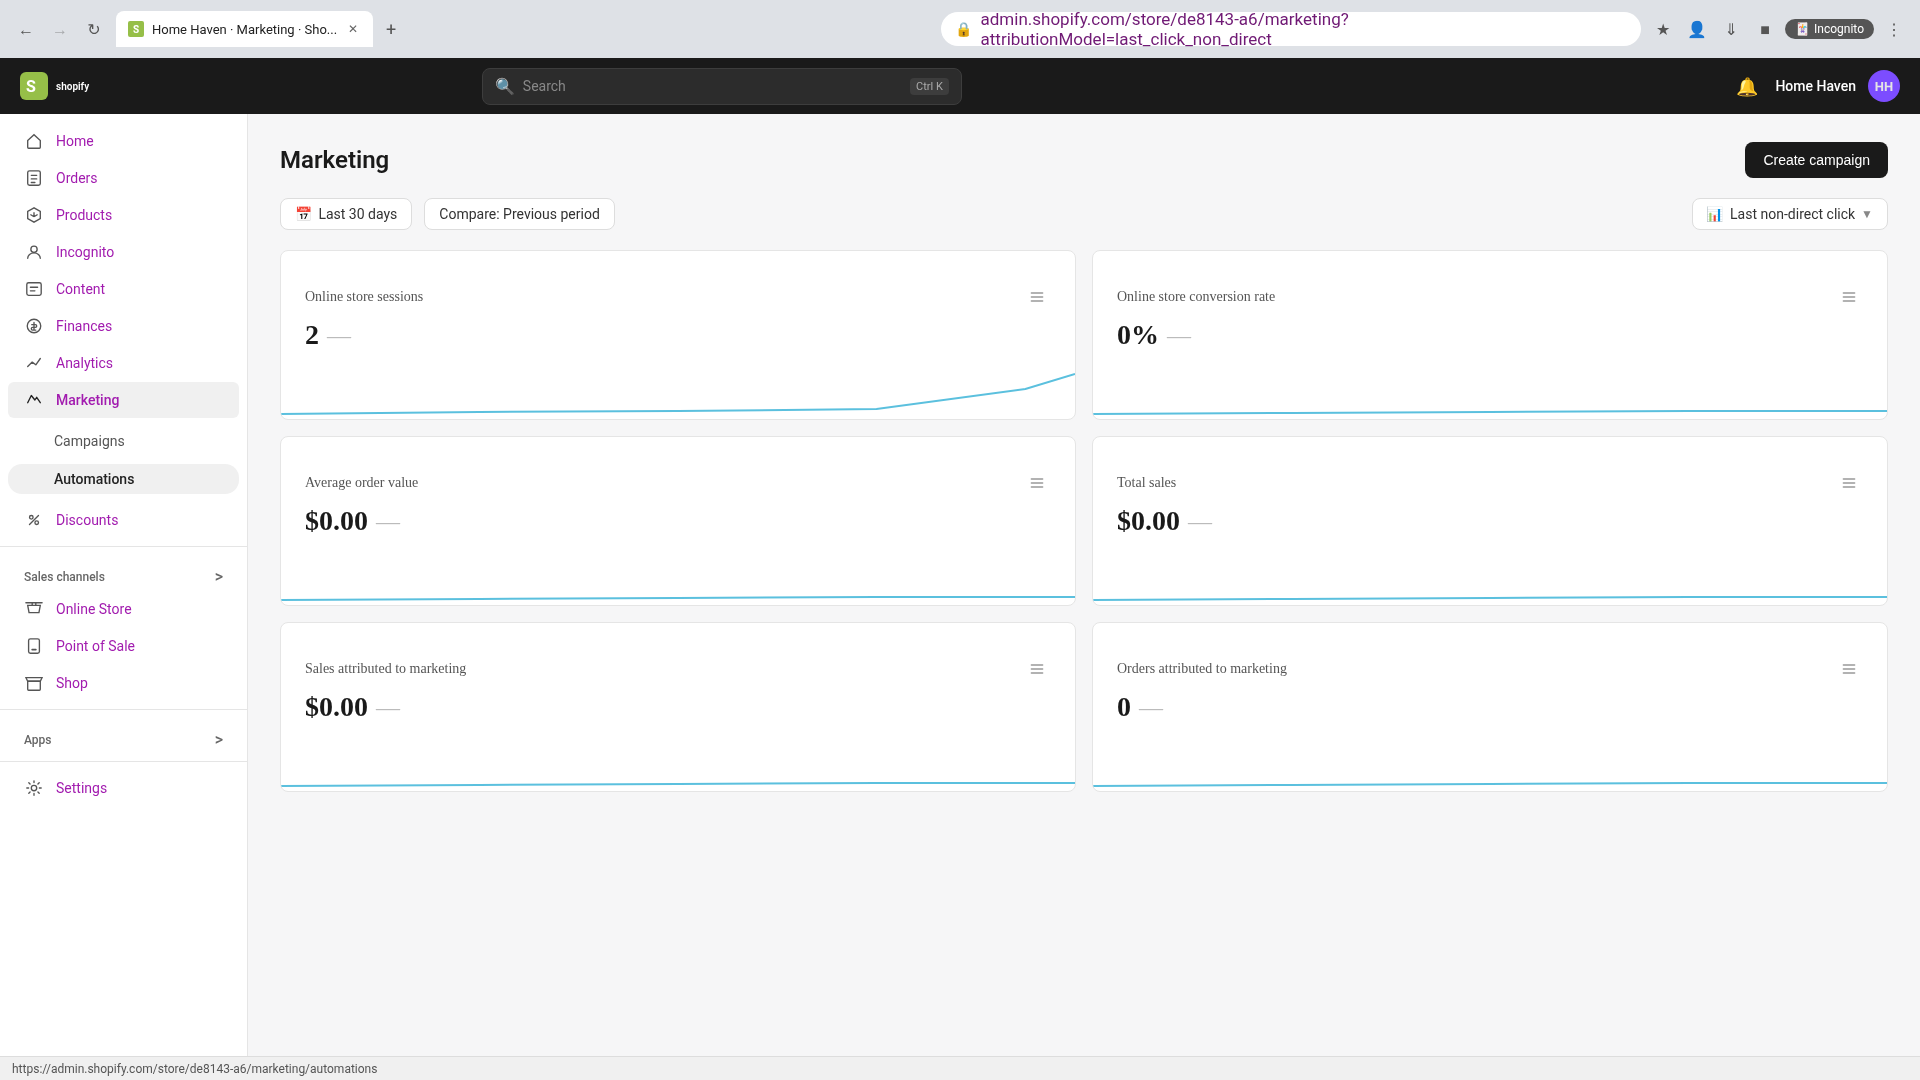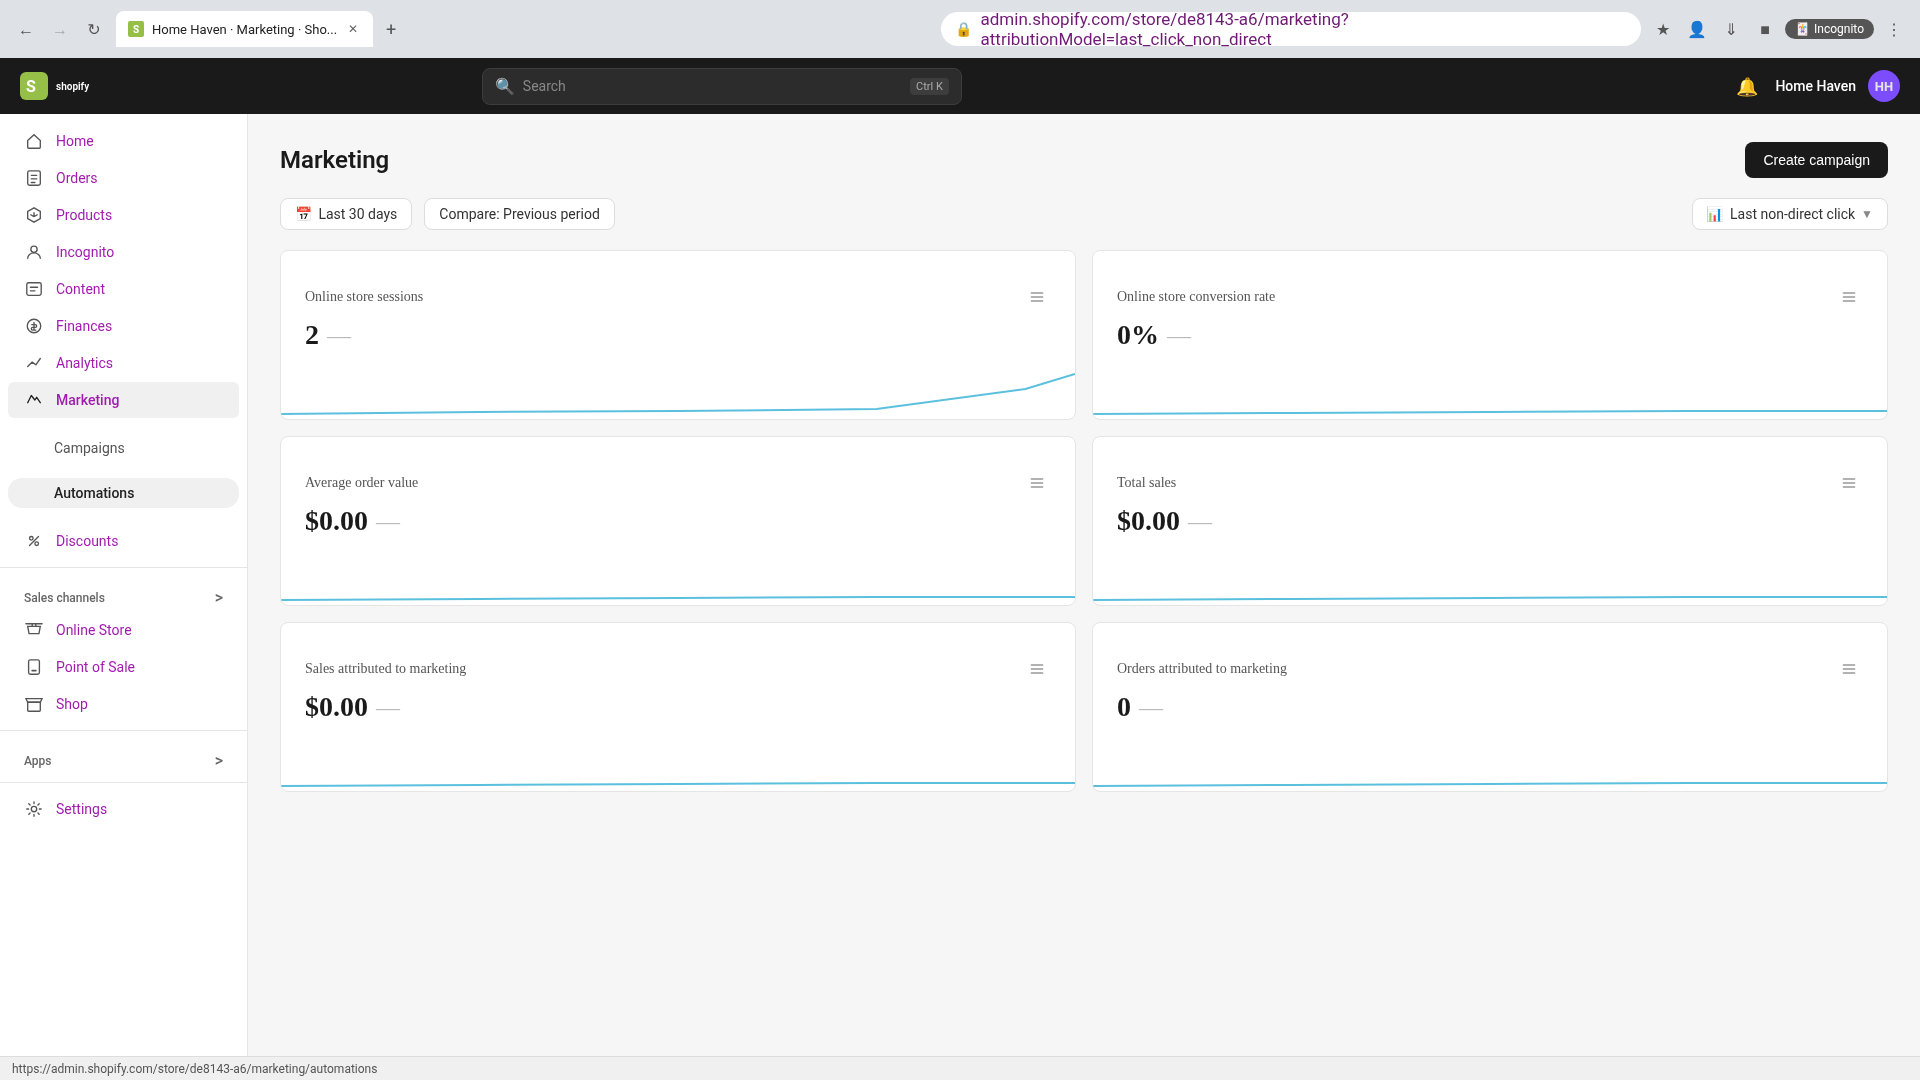--- a/index.html
+++ b/index.html
@@ -36,21 +36,21 @@
     .store-avatar { width: 32px; height: 32px; background: #7c4dff; border-radius: 50%; display: flex; align-items: center; justify-content: center; color: #e5e5e5; font-size: 13px; font-weight: 700; cursor: pointer; }
 
     
     .main-area { display: flex; flex: 1; overflow: hidden; }
 
     
     .sidebar { width: 248px; background: #fff; border-right: 1px solid #e5e5e5; overflow-y: auto; padding: 8px 0; flex-shrink: 0; }
     .sidebar-item { display: flex; align-items: center; gap: 12px; padding: 8px 16px; cursor: pointer; color: #a21caf; font-size: 14px; border-radius: 6px; margin: 1px 8px; }
     .sidebar-item.active { background: #f0f0f0; font-weight: 500; }
     .sidebar-item-icon { width: 20px; height: 20px; display: flex; align-items: center; justify-content: center; color: #555; flex-shrink: 0; }
-    .sidebar-sub-item { display: flex; align-items: center; gap: 10px; padding: 7px 16px 7px 46px; cursor: pointer; color: #555; font-size: 14px; border-radius: 6px; margin: 15px 8px; }
+    .sidebar-sub-item { display: flex; align-items: center; gap: 10px; padding: 7px 16px 7px 46px; cursor: pointer; color: #555; font-size: 14px; border-radius: 6px; margin: 8px 8px; }
     .sidebar-sub-item.active-sub { font-weight: 500; color: #222; }
     .sidebar-section-header { display: flex; align-items: center; justify-content: space-between; padding: 12px 24px 4px; color: #666; font-size: 12px; font-weight: 500; text-transform: none; cursor: pointer; }
     .sidebar-divider { border: none; border-top: 1px solid #e5e5e5; margin: 8px 0; }
 
     
     .page-content { flex: 1; overflow-y: auto; padding: 28px 32px; background: #f6f6f7; }
     .page-header { display: flex; align-items: center; justify-content: space-between; margin-bottom: 20px; }
     .page-title { font-size: 24px; font-weight: 600; color: #1a1a1a; }
     .create-campaign-btn { background: #1a1a1a; color: #fff; border: none; border-radius: 8px; padding: 10px 18px; font-size: 14px; font-weight: 500; cursor: pointer; margin-left: 22px; }
 

